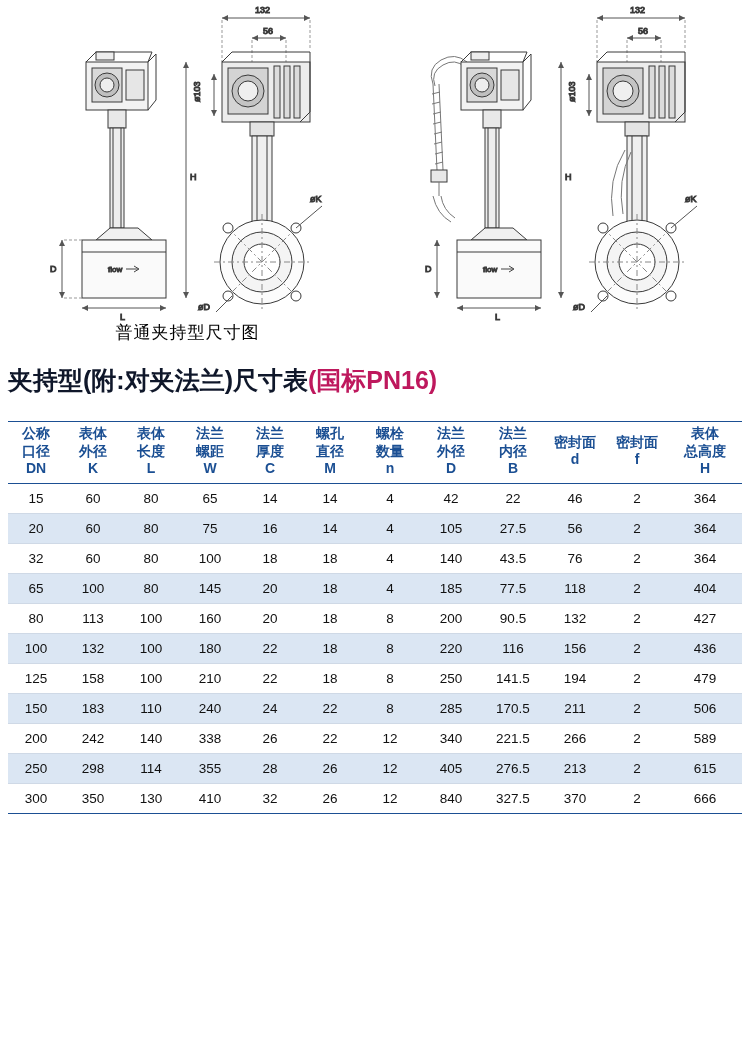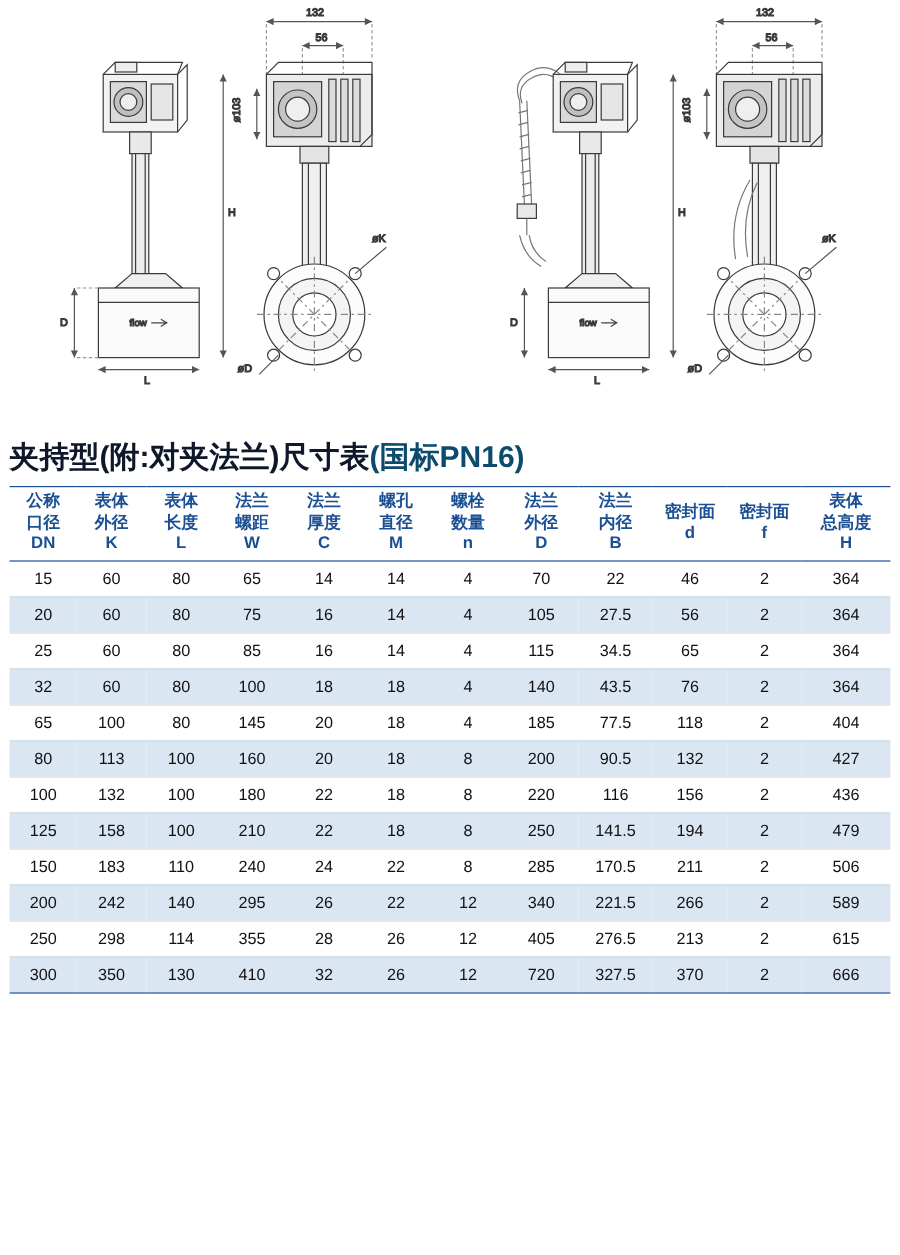--- a/index.html
+++ b/index.html
@@ -39,26 +39,26 @@
 
   
   .title-block {
     padding: 4px 8px 8px 8px;
     font-size: 25px;
     font-weight: bold;
     letter-spacing: 0px;
     white-space: nowrap;
   }
   .title-main { color: #0f172a; }
-  .title-accent { color: #0c4a6e; }
+  .title-accent { color: #be185d; }
 
   
   table.dims {
     width: 734px;
-    margin: 0 8px;
+    margin: 16px 8px;
     border-collapse: collapse;
     font-size: 13.5px;
   }
   table.dims th, table.dims td {
     text-align: center;
     vertical-align: middle;
   }
   table.dims thead th {
     color: #1b4f93;
     font-weight: bold;
@@ -192,20 +192,21 @@
             <circle cx="296" cy="296" r="5" fill="#fff"></circle>
 
             <line x1="296" y1="228" x2="322" y2="206" stroke="#555"></line>
             <text class="dimtext" x="310" y="202" fill="#222">øK</text>
 
             <line x1="232" y1="296" x2="216" y2="312" stroke="#555"></line>
             <text class="dimtext" x="198" y="310" fill="#222">øD</text>
           </g>
         </svg>
       </div>
+      <div class="caption">普通夹持型尺寸图</div>
     </div>
 
     <div class="drawing right">
       <div class="svgwrap">
         <svg viewBox="0 0 375 330" width="375" height="330">
           <g stroke="#3a3a3a" fill="none" stroke-width="1">
 
             <path d="M58 84 q-6 -16 8 -24 q14 -8 26 2" stroke="#777"></path>
             <path d="M60 86 q-5 -14 8 -21 q12 -7 22 2" stroke="#777"></path>
             <path d="M58 84 l4 86" stroke="#777"></path>
@@ -372,55 +373,41 @@
     </thead>
     <tbody>
       <tr>
         <td>15</td>
         <td>60</td>
         <td>80</td>
         <td>65</td>
         <td>14</td>
         <td>14</td>
         <td>4</td>
-        <td>70</td>
+        <td>42</td>
         <td>22</td>
         <td>46</td>
         <td>2</td>
         <td>364</td>
       </tr>
       <tr>
         <td>20</td>
         <td>60</td>
         <td>80</td>
         <td>75</td>
         <td>16</td>
         <td>14</td>
         <td>4</td>
         <td>105</td>
         <td>27.5</td>
         <td>56</td>
         <td>2</td>
         <td>364</td>
       </tr>
       <tr>
-        <td>25</td>
-        <td>60</td>
-        <td>80</td>
-        <td>85</td>
-        <td>16</td>
-        <td>14</td>
-        <td>4</td>
-        <td>115</td>
-        <td>34.5</td>
-        <td>65</td>
-        <td>2</td>
-        <td>364</td>
-      </tr>
-      <tr>
         <td>32</td>
         <td>60</td>
         <td>80</td>
         <td>100</td>
         <td>18</td>
         <td>18</td>
         <td>4</td>
         <td>140</td>
         <td>43.5</td>
         <td>76</td>
@@ -494,21 +481,21 @@
         <td>285</td>
         <td>170.5</td>
         <td>211</td>
         <td>2</td>
         <td>506</td>
       </tr>
       <tr>
         <td>200</td>
         <td>242</td>
         <td>140</td>
-        <td>295</td>
+        <td>338</td>
         <td>26</td>
         <td>22</td>
         <td>12</td>
         <td>340</td>
         <td>221.5</td>
         <td>266</td>
         <td>2</td>
         <td>589</td>
       </tr>
       <tr>
@@ -526,21 +513,21 @@
         <td>615</td>
       </tr>
       <tr>
         <td>300</td>
         <td>350</td>
         <td>130</td>
         <td>410</td>
         <td>32</td>
         <td>26</td>
         <td>12</td>
-        <td>720</td>
+        <td>840</td>
         <td>327.5</td>
         <td>370</td>
         <td>2</td>
         <td>666</td>
       </tr>
     </tbody>
   </table>
 
 </div>
 

